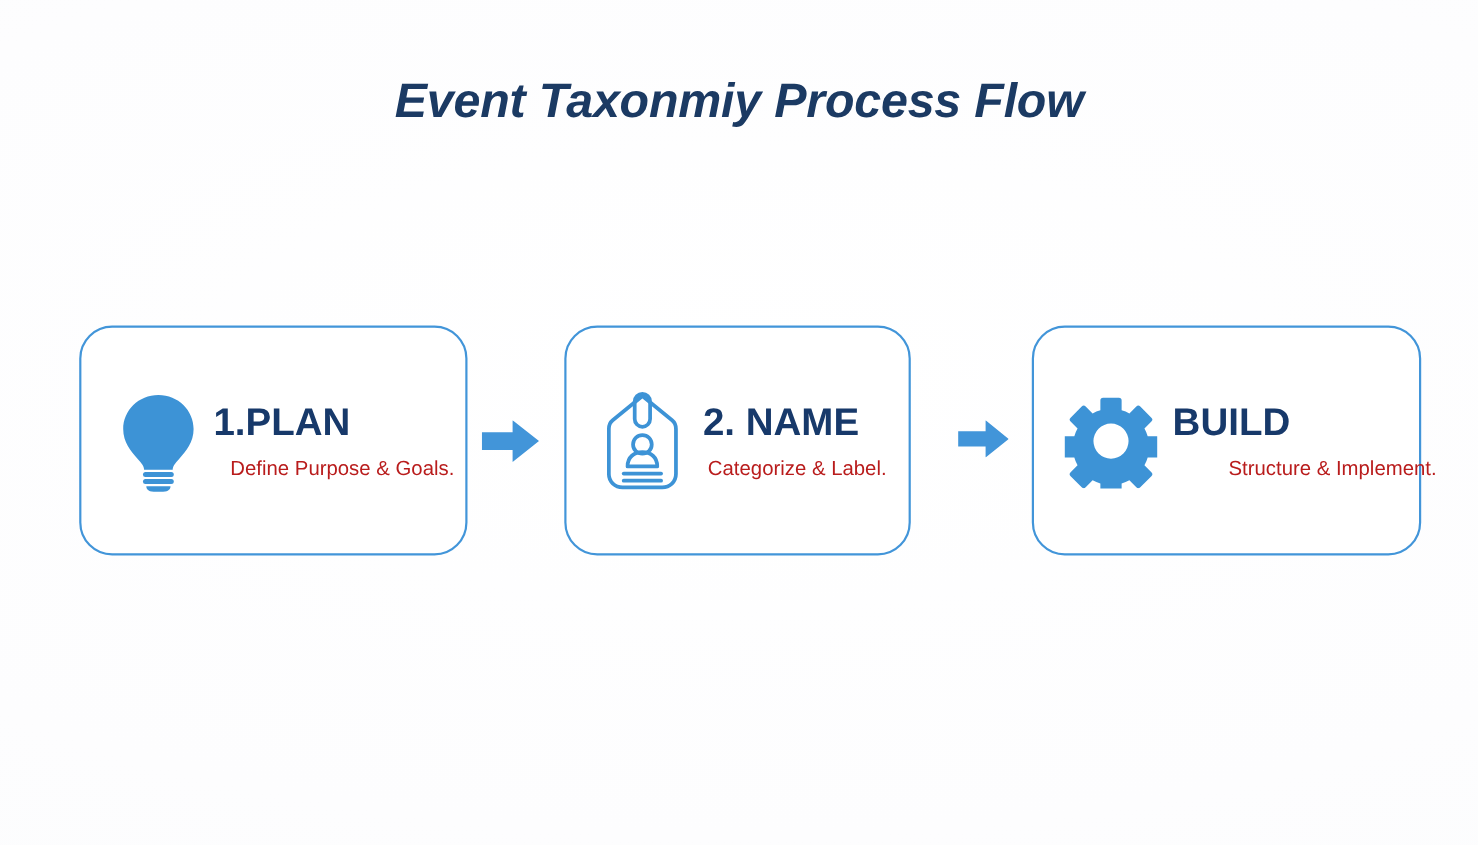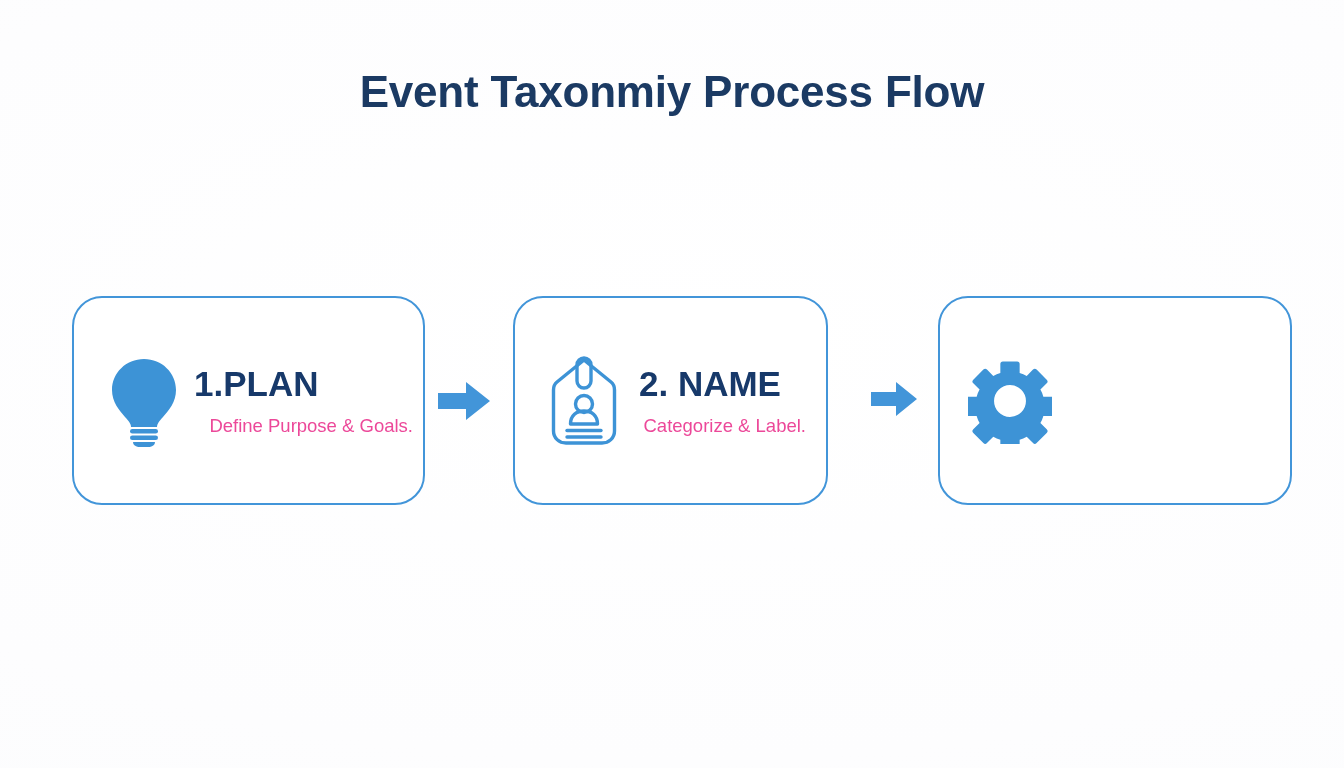--- a/index.html
+++ b/index.html
@@ -29,20 +29,21 @@
     top: 68px;
     left: 0;
     width: 1344px;
     text-align: center;
     font-size: 44px;
     font-weight: bold;
     letter-spacing: -0.2px;
     color: #1b3a63;
     line-height: 1.1;
     white-space: nowrap;
+    font-style: italic;
   }
 
   
   .flow-row {
     position: absolute;
     top: 296px;
     left: 72px;
     width: 1220px;
     height: 212px;
   }
@@ -95,21 +96,21 @@
     color: #17396a;
     line-height: 1;
     text-align: left;
     white-space: nowrap;
     margin-bottom: 16px;
   }
 
   .step-subtitle {
     font-size: 18.5px;
     font-weight: normal;
-    color: #ec4899;
+    color: #b91c1c;
     line-height: 1;
     text-align: right;
     white-space: nowrap;
   }
 
   
   .card-1 .step-heading   { font-size: 35px; margin-left: 2px; }
   .card-1 .step-subtitle  { padding-right: 10px; }
   .card-2 .icon-slot      { width: 82px; }
   .card-2 .step-heading   { font-size: 35px; margin-left: 8px; }
@@ -221,18 +222,20 @@
               a35 35 0 0 1-8.4-3.5 l-7.5 7.5 a3 3 0 0 1-4.3 0 l-12-12
               a3 3 0 0 1 0-4.3 l7.5-7.5 a35 35 0 0 1-3.5-8.4 h-10.6
               a3 3 0 0 1-3-3 v-17 a3 3 0 0 1 3-3 h10.6
               a35 35 0 0 1 3.5-8.4 l-7.5-7.5 a3 3 0 0 1 0-4.3 l12-12
               a3 3 0 0 1 4.3 0 l7.5 7.5 a35 35 0 0 1 8.4-3.5 v-10.6
               a3 3 0 0 1 3-3 z
               M50 31 a19 19 0 1 0 0 38 a19 19 0 0 0 0-38 z"></path>
           </svg>
         </div>
         <div class="text-block">
+          <div class="step-heading">BUILD</div>
+          <div class="step-subtitle">Structure &amp; Implement.</div>
         </div>
       </div>
     </div>
 
   </div>
 </div>
 
 </body></html>

